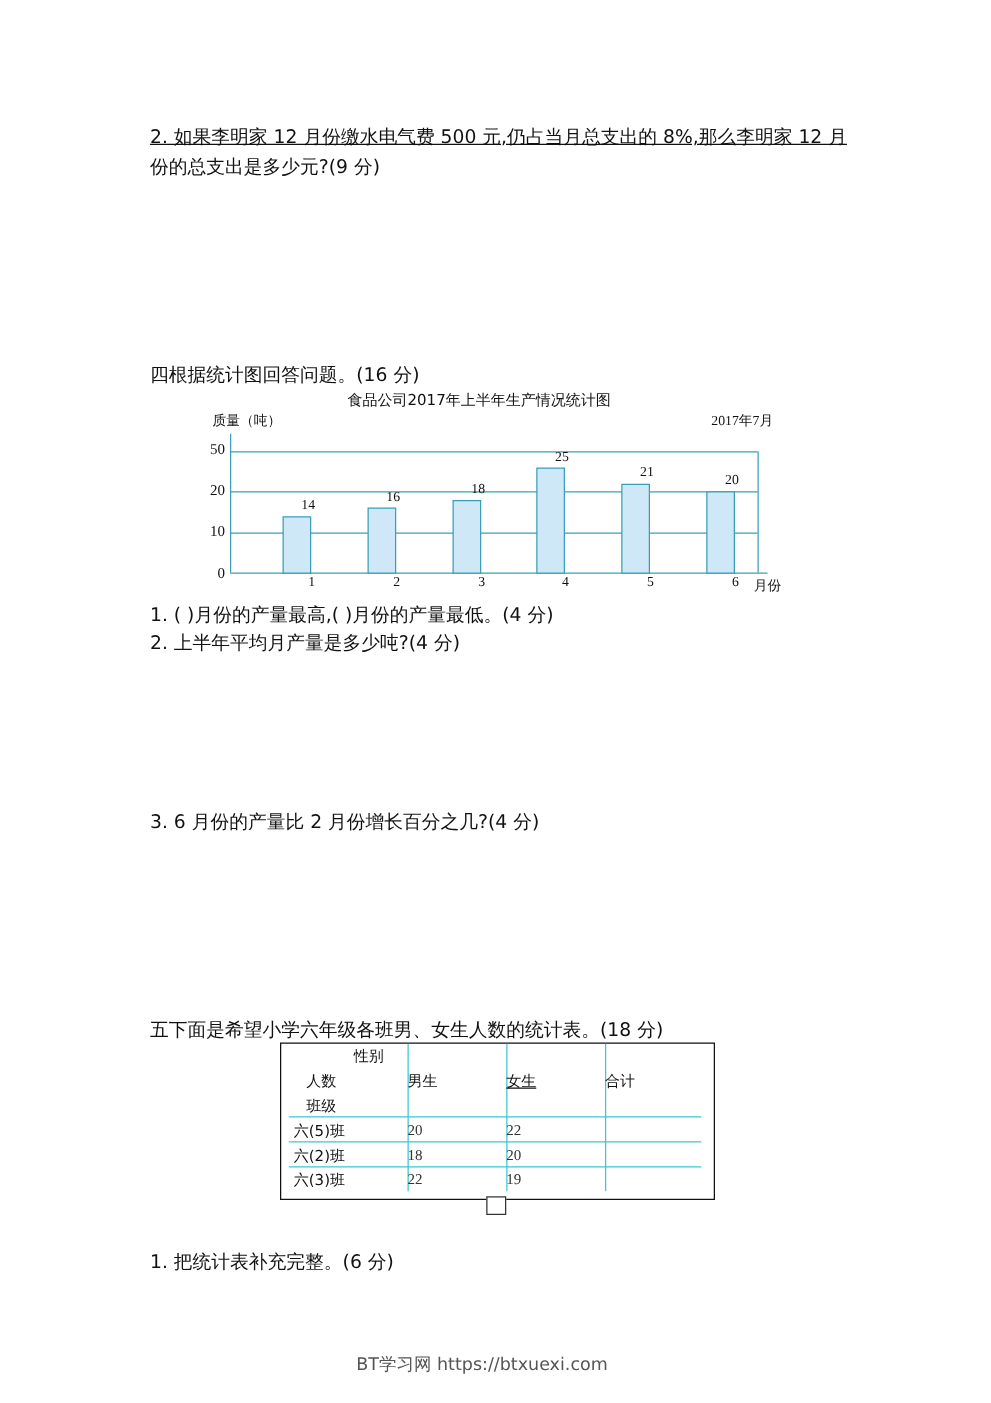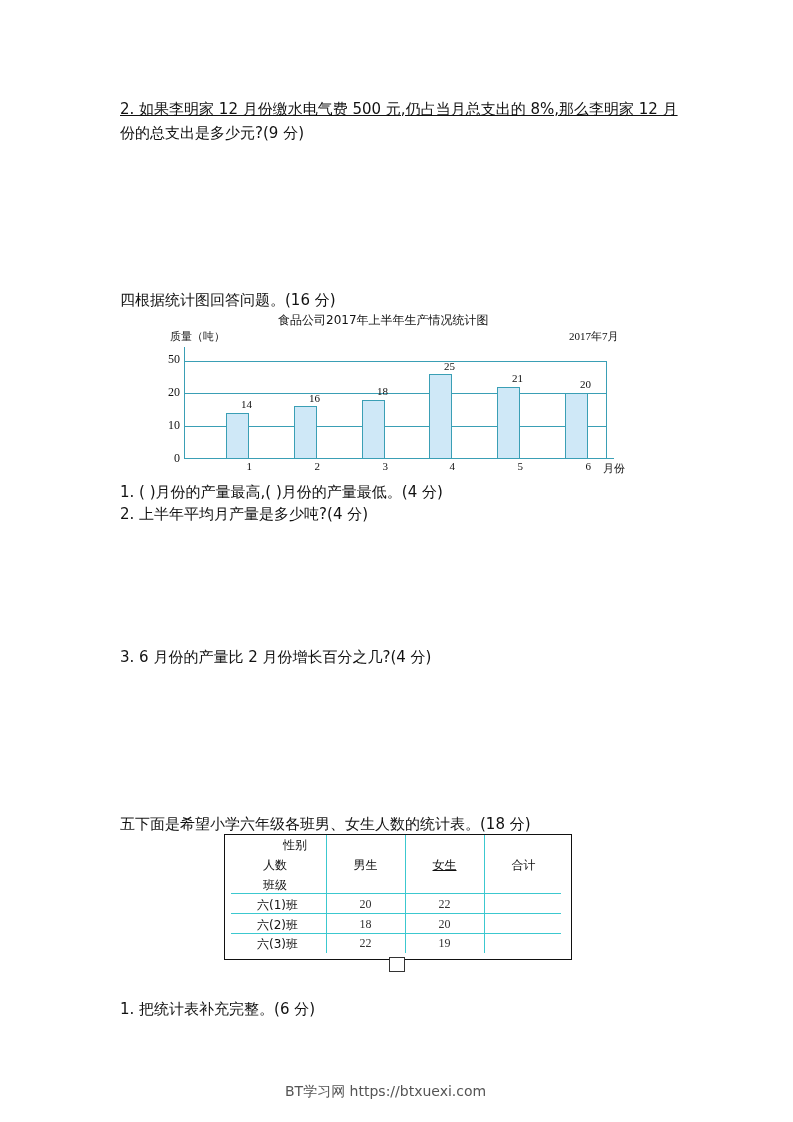--- a/index.html
+++ b/index.html
@@ -8,21 +8,21 @@
   .abs { position: absolute; }
   .q { font-size: 15px; line-height: 24px; white-space: nowrap; }
   .serifnum { font-family: "Liberation Serif", "DejaVu Serif", serif; margin-left: 21px; }
   .chart-title { font-size: 12px; font-weight: normal; margin-left: 16px; }
   .small { font-size: 11px; }
   .tick { font-family: "Liberation Serif", "DejaVu Serif", serif; font-size: 12px; }
   .barlabel { font-family: "Liberation Serif", "DejaVu Serif", serif; font-size: 11px; text-align: right; width: 30px; }
   .tbl { position: absolute; left: 224px; top: 834px; width: 348px; height: 126px; border: 1px solid #111; box-sizing: border-box; }
   .tbl .vline { position: absolute; top: 0; width: 1px; background: #3cc8cf; }
   .tbl .hline { position: absolute; left: 6px; right: 10px; height: 1px; background: #3cc8cf; }
-  .cell { position: absolute; font-size: 12px; text-align: center; }
+  .cell { position: absolute; font-size: 12px; }
   .num { font-family: "Liberation Serif", "DejaVu Serif", serif; font-size: 12px; color: #333; }
   .watermark { font-size: 14px; color: #555; }
 </style>
 </head>
 <body>
 
 <div class="abs q" style="left:120px; top:97px;text-decoration:underline;">2. 如果李明家 12 月份缴水电气费 500 元,仍占当月总支出的 8%,那么李明家 12 月</div>
 <div class="abs q" style="left:120px; top:121px;">份的总支出是多少元?(9 分)</div>
 
 <div class="abs q" style="left:120px; top:288px;">四根据统计图回答问题。(16 分)</div>
@@ -88,21 +88,21 @@
   <div class="hline" style="top:98px;"></div>
 
   <div class="cell" style="left:52px; top:2px; width:30px; text-align:right;">性别</div>
   <div class="cell" style="left:20px; top:22px; width:60px;">人数</div>
   <div class="cell" style="left:20px; top:42px; width:60px;">班级</div>
 
   <div class="cell" style="left:101px; top:22px; width:79px;">男生</div>
   <div class="cell" style="left:180px; top:22px; width:79px;text-decoration:underline;">女生</div>
   <div class="cell" style="left:259px; top:22px; width:79px;">合计</div>
 
-  <div class="cell" style="left:10px; top:62px; width:85px;">六(1)班</div>
+  <div class="cell" style="left:10px; top:62px; width:85px;">六(5)班</div>
   <div class="cell num" style="left:101px; top:62px; width:79px;">20</div>
   <div class="cell num" style="left:180px; top:62px; width:79px;">22</div>
   <div class="cell num" style="left:259px; top:62px; width:79px;"></div>
 
   <div class="cell" style="left:10px; top:82px; width:85px;">六(2)班</div>
   <div class="cell num" style="left:101px; top:82px; width:79px;">18</div>
   <div class="cell num" style="left:180px; top:82px; width:79px;">20</div>
   <div class="cell num" style="left:259px; top:82px; width:79px;"></div>
 
   <div class="cell" style="left:10px; top:101px; width:85px;">六(3)班</div>

